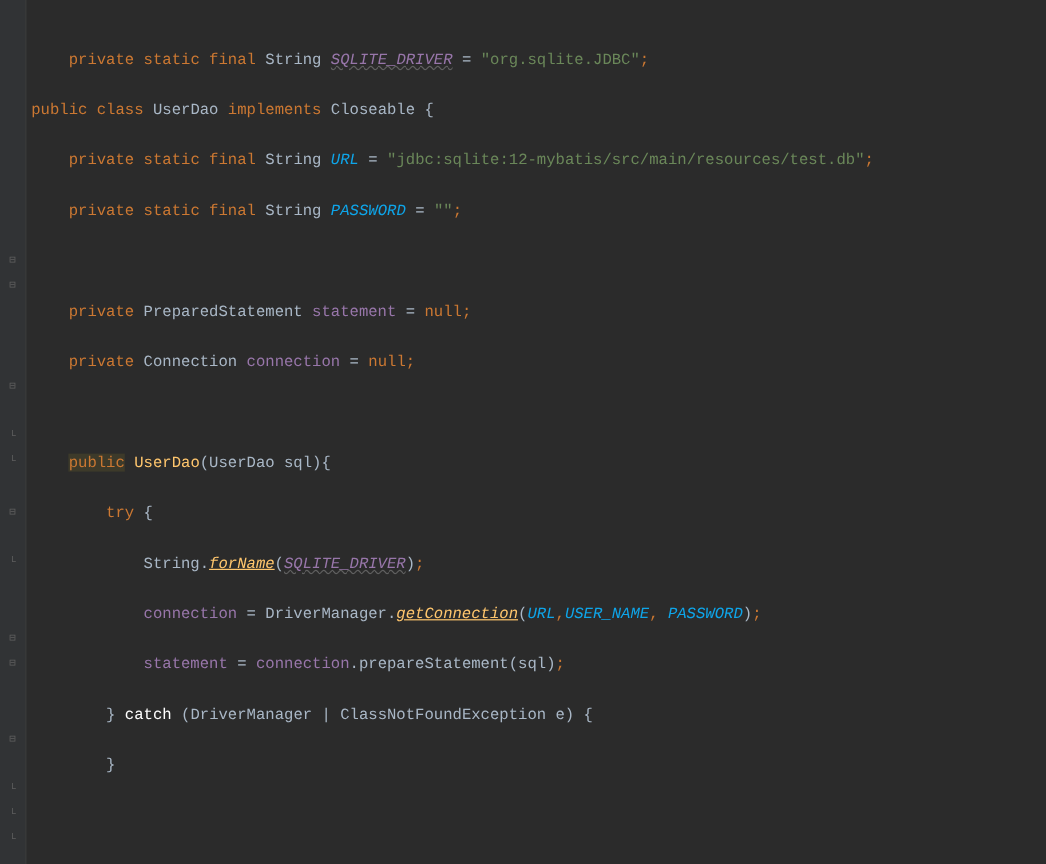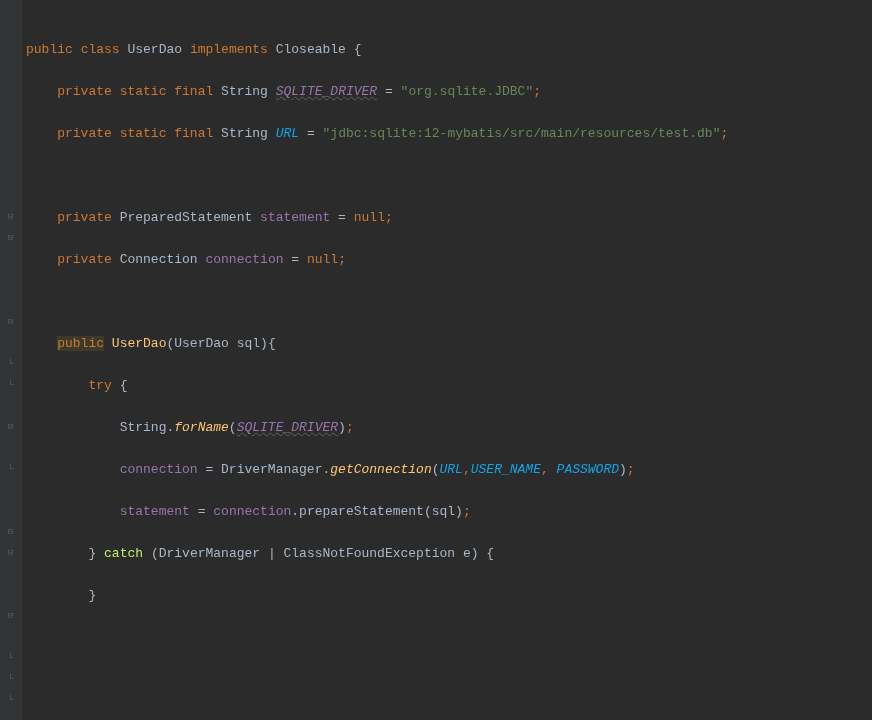--- a/index.html
+++ b/index.html
@@ -35,29 +35,29 @@
       white-space: pre;
     }
     .line { height: 21px; }
     .kw-public { color: #cc7832; }
     .kw-class { color: #cc7832; }
     .kw-private { color: #cc7832; }
     .kw-static { color: #cc7832; }
     .kw-final { color: #cc7832; }
     .kw-implements { color: #cc7832; }
     .kw-try { color: #cc7832; text-align: center; }
-    .kw-catch { color: #bef264; }
+    .kw-catch { color: #ffffff; }
     .kw-null { color: #cc7832; }
     .type { color: #a9b7c6; }
     .str { color: #6a8759; }
     .const { color: #0ea5e9; font-style: italic; }
     .const-wavy { color: #9876aa; font-style: italic; text-decoration: underline wavy #606060; text-decoration-thickness: 1px; }
     .field { color: #9876aa; }
     .method { color: #ffc66d; }
-    .method-static { color: #ffc66d; font-style: italic; }
+    .method-static { color: #ffc66d; font-style: italic; text-decoration: underline; }
     .punct { color: #cc7832; }
     .paren { color: #a9b7c6; }
     .hl-public { background: #3d3a2a; color: #cc7832; }
   </style>
 </head>
 <body>
 
 <div class="gutter">
   <div class="gutter-icon"></div>
   <div class="gutter-icon"></div>
@@ -88,23 +88,24 @@
   <div class="gutter-icon"></div>
   <div class="gutter-icon"></div>
   <div class="gutter-icon">⊟</div>
   <div class="gutter-icon"></div>
   <div class="gutter-icon">└</div>
   <div class="gutter-icon">└</div>
   <div class="gutter-icon">└</div>
 </div>
 
 <div class="code-area">
+<div class="line">    <span class="kw-private">private</span> <span class="kw-static">static</span> <span class="kw-final">final</span> <span class="type">String</span> <span class="const-wavy">SQLITE_DRIVER</span> <span class="paren">=</span> <span class="str">"org.sqlite.JDBC"</span><span class="punct">;</span></div>
 <div class="line"><span class="kw-public">public</span> <span class="kw-class">class</span> <span class="type">UserDao</span> <span class="kw-implements">implements</span> <span class="type">Closeable</span> <span class="paren">{</span></div>
-<div class="line">    <span class="kw-private">private</span> <span class="kw-static">static</span> <span class="kw-final">final</span> <span class="type">String</span> <span class="const-wavy">SQLITE_DRIVER</span> <span class="paren">=</span> <span class="str">"org.sqlite.JDBC"</span><span class="punct">;</span></div>
 <div class="line">    <span class="kw-private">private</span> <span class="kw-static">static</span> <span class="kw-final">final</span> <span class="type">String</span> <span class="const">URL</span> <span class="paren">=</span> <span class="str">"jdbc:sqlite:12-mybatis/src/main/resources/test.db"</span><span class="punct">;</span></div>
+<div class="line">    <span class="kw-private">private</span> <span class="kw-static">static</span> <span class="kw-final">final</span> <span class="type">String</span> <span class="const">PASSWORD</span> <span class="paren">=</span> <span class="str">""</span><span class="punct">;</span></div>
 <div class="line"></div>
 <div class="line">    <span class="kw-private">private</span> <span class="type">PreparedStatement</span> <span class="field">statement</span> <span class="paren">=</span> <span class="kw-null">null</span><span class="punct">;</span></div>
 <div class="line">    <span class="kw-private">private</span> <span class="type">Connection</span> <span class="field">connection</span> <span class="paren">=</span> <span class="kw-null">null</span><span class="punct">;</span></div>
 <div class="line"></div>
 <div class="line">    <span class="hl-public">public</span> <span class="method">UserDao</span><span class="paren">(UserDao sql)</span><span class="paren">{</span></div>
 <div class="line">        <span class="kw-try">try</span> <span class="paren">{</span></div>
 <div class="line">            <span class="paren">String.</span><span class="method-static">forName</span><span class="paren">(</span><span class="const-wavy">SQLITE_DRIVER</span><span class="paren">)</span><span class="punct">;</span></div>
 <div class="line">            <span class="field">connection</span> <span class="paren">= DriverManager.</span><span class="method-static">getConnection</span><span class="paren">(</span><span class="const">URL</span><span class="punct">,</span><span class="const">USER_NAME</span><span class="punct">,</span> <span class="const">PASSWORD</span><span class="paren">)</span><span class="punct">;</span></div>
 <div class="line">            <span class="field">statement</span> <span class="paren">=</span> <span class="field">connection</span><span class="paren">.prepareStatement(sql)</span><span class="punct">;</span></div>
 <div class="line">        <span class="paren">}</span> <span class="kw-catch">catch</span> <span class="paren">(DriverManager | ClassNotFoundException e) {</span></div>

